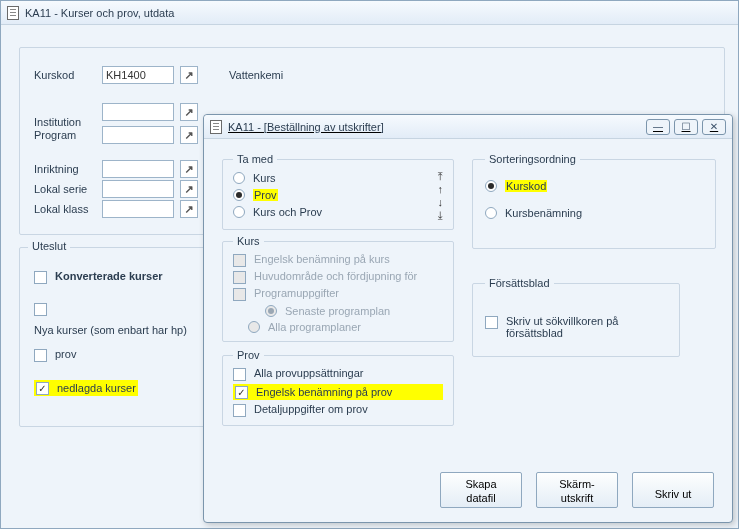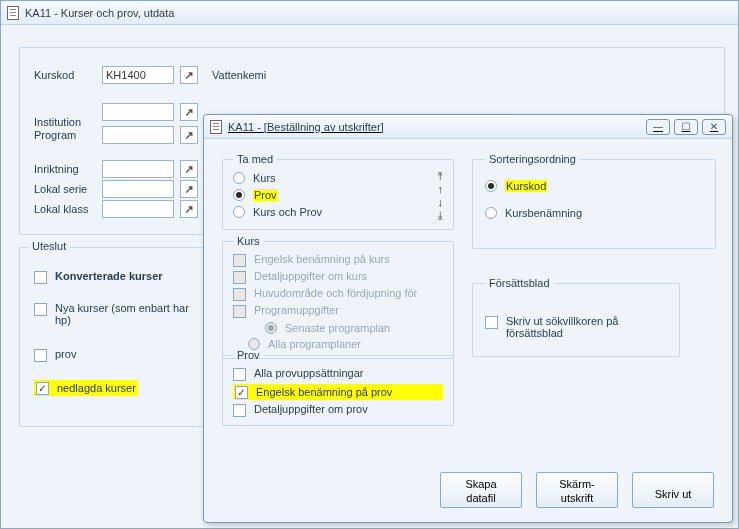--- a/index.html
+++ b/index.html
@@ -43,21 +43,21 @@
     <span class="window-icon"></span>
     <span class="title-text">KA11 - Kurser och prov, utdata</span>
   </div>
 
   <div class="groupbox" style="top:46px; left:18px; width:706px; height:188px;">
 
     <div class="field-row" style="top:18px; left:14px;">
       <span class="label" style="width:62px;">Kurskod</span>
       <input class="text-input" value="KH1400" style="">
       <button class="lookup-btn">↗</button>
-      <span class="readonly-text" style="margin-left:8px;">Vattenkemi</span>
+      <span class="readonly-text" style="margin-left:25px;">Vattenkemi</span>
     </div>
 
     <div class="field-row" style="top:48px; left:14px;">
       <span class="label" style="width:62px;margin-top:20px;">Institution</span>
       <input class="text-input" style="">
       <button class="lookup-btn">↗</button>
     </div>
 
     <div class="field-row" style="top:78px; left:14px;">
       <span class="label" style="width:62px;">Program</span>
@@ -82,21 +82,21 @@
     </div>
   </div>
 
   <div class="groupbox" style="top:246px; left:18px; width:192px; height:180px; padding:16px 12px 12px;">
     <span class="groupbox-title">Uteslut</span>
 
     <div class="checkbox-row" style="position:absolute; top:22px; left:14px;font-weight:bold;">
       <span class="chk"></span>
       <span class="label">Konverterade kurser</span>
     </div>
-    <div class="checkbox-row" style="position:absolute; top:54px; left:14px; width:160px;">
+    <div class="checkbox-row" style="position:absolute; top:54px; left:14px; width:160px;flex-direction:column;">
       <span class="chk"></span>
       <span class="label">Nya kurser (som enbart har hp)</span>
     </div>
     <div class="checkbox-row" style="position:absolute; top:100px; left:14px;">
       <span class="chk"></span>
       <span class="label">prov</span>
     </div>
     <div style="position:absolute; top:132px; left:14px;">
       <span class="highlight-block">
         <span class="chk">✓</span>
@@ -147,24 +147,20 @@
 
   <fieldset style="position:absolute; top:120px; left:18px; width:232px; padding:6px 10px 8px;">
     <legend>Kurs</legend>
     <div style="display:flex; flex-direction:column; gap:3px;">
       <div class="checkbox-row">
           <span class="chk disabled"></span>
           <span class="disabled-text">Engelsk benämning på kurs</span>
         </div>
       <div class="checkbox-row">
           <span class="chk disabled"></span>
-          <span class="disabled-text">Detaljuppgifter om kurs</span>
-        </div>
-      <div class="checkbox-row">
-          <span class="chk disabled"></span>
           <span class="disabled-text">Huvudområde och fördjupning för</span>
         </div>
       <div class="checkbox-row">
           <span class="chk disabled"></span>
           <span class="disabled-text">Programuppgifter</span>
         </div>
       <div class="radio-row" style="margin-left:32px;">
           <span class="radio" style="background:#e8e8e8;">
             <span class="dot" style="background:#9aa7b4;"></span>
           </span>

